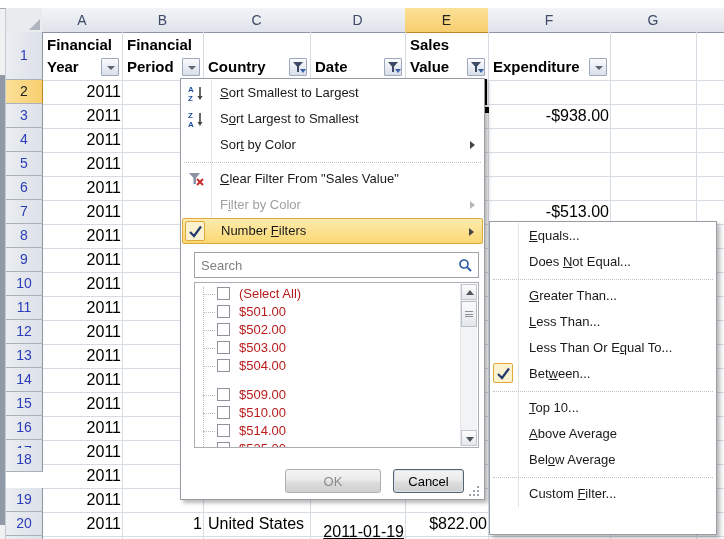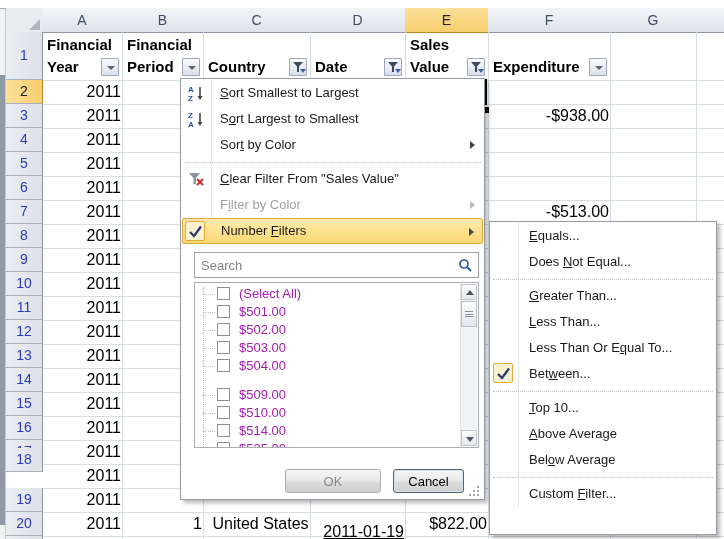--- a/index.html
+++ b/index.html
@@ -58,21 +58,21 @@
   .mi.dis .miarrow{border-left-color:#B8B8B8;}
   
   .search{position:absolute;left:13px;top:173px;width:285px;height:26px;box-sizing:border-box;border:1px solid #9EA2A8;background:#fff;}
   .search input{position:absolute;left:0;top:0;width:100%;height:100%;border:none;outline:none;box-sizing:border-box;
                 padding:0 26px 0 6px;font-family:"Liberation Sans",sans-serif;font-size:13px;color:#222;}
   .search input::placeholder{color:#808080;opacity:1;}
   .search svg{position:absolute;right:5px;top:5px;}
   
   .listbox{position:absolute;left:13px;top:203px;width:285px;height:166px;box-sizing:border-box;border:1px solid #ABADB3;background:#fff;overflow:hidden;}
   .vdots{position:absolute;left:8px;top:4px;bottom:0;width:1px;border-left:1px dotted #B9BDC2;}
-  .li{position:relative;height:18px;line-height:18px;font-size:13px;color:#a21caf;padding-left:44px;white-space:nowrap;}
+  .li{position:relative;height:18px;line-height:18px;font-size:13px;color:#b91c1c;padding-left:44px;white-space:nowrap;}
   .stub{position:absolute;left:8px;top:9px;width:12px;border-top:1px dotted #B9BDC2;}
   .cb{position:absolute;left:22px;top:2px;width:13px;height:13px;box-sizing:border-box;border:1px solid #8D9199;background:#fff;}
   
   .sbar{position:absolute;right:1px;top:1px;bottom:1px;width:16px;background:#F2F3F5;border-left:1px solid #E2E4E8;}
   .sbtn{position:absolute;left:0;width:16px;height:16px;background:linear-gradient(180deg,#FDFDFD,#E6E8EC);border:1px solid #C2C6CD;box-sizing:border-box;}
   .sbtn.up{top:0;} .sbtn.dn{bottom:0;}
   .sbtn .tri-up{position:absolute;left:4px;top:5px;width:0;height:0;border-left:4px solid transparent;border-right:4px solid transparent;border-bottom:5px solid #50565E;}
   .sbtn .tri-dn{position:absolute;left:4px;top:6px;width:0;height:0;border-left:4px solid transparent;border-right:4px solid transparent;border-top:5px solid #50565E;}
   .sthumb{position:absolute;left:0;top:17px;width:16px;height:26px;background:linear-gradient(180deg,#FBFBFC,#E3E6EA);border:1px solid #B9BEC6;box-sizing:border-box;}
   .grip{position:absolute;left:3px;top:9px;width:8px;height:2px;border-top:1px solid #8A8F96;border-bottom:1px solid #8A8F96;}
@@ -222,21 +222,21 @@
       <div class="cell r" style="left: 43px; top: 368px; width: 78px;">2011</div>
       <div class="cell r" style="left: 43px; top: 392px; width: 78px;">2011</div>
       <div class="cell r" style="left: 43px; top: 416px; width: 78px;">2011</div>
       <div class="cell r" style="left: 43px; top: 440px; width: 78px;">2011</div>
       <div class="cell r" style="left: 43px; top: 464px; width: 78px;">2011</div>
       <div class="cell r" style="left: 43px; top: 488px; width: 78px;">2011</div>
       <div class="cell r" style="left: 43px; top: 512px; width: 78px;">2011</div>
       <div class="cell r" style="left: 489px; top: 104px; width: 120px;">-$938.00</div>
       <div class="cell r" style="left: 489px; top: 200px; width: 120px;">-$513.00</div>
       <div class="cell r" style="left: 123px; top: 512px; width: 79px;">1</div>
-      <div class="cell l" style="left: 204px; top: 512px; width: 105px; text-align: center;">United States</div>
+      <div class="cell l" style="left: 204px; top: 512px; width: 105px;">United States</div>
       <div class="cell r" style="left: 311px; top: 520px; width: 93px; text-decoration: underline;">2011-01-19</div>
       <div class="cell r" style="left: 406px; top: 512px; width: 81px;">$822.00</div>
     </div>
 
   <div class="selr"></div>
   <div class="selh"></div>
 
   <div class="menu" id="fm">
     <div class="items" id="fm-items">
       <div class="gutter"></div>

